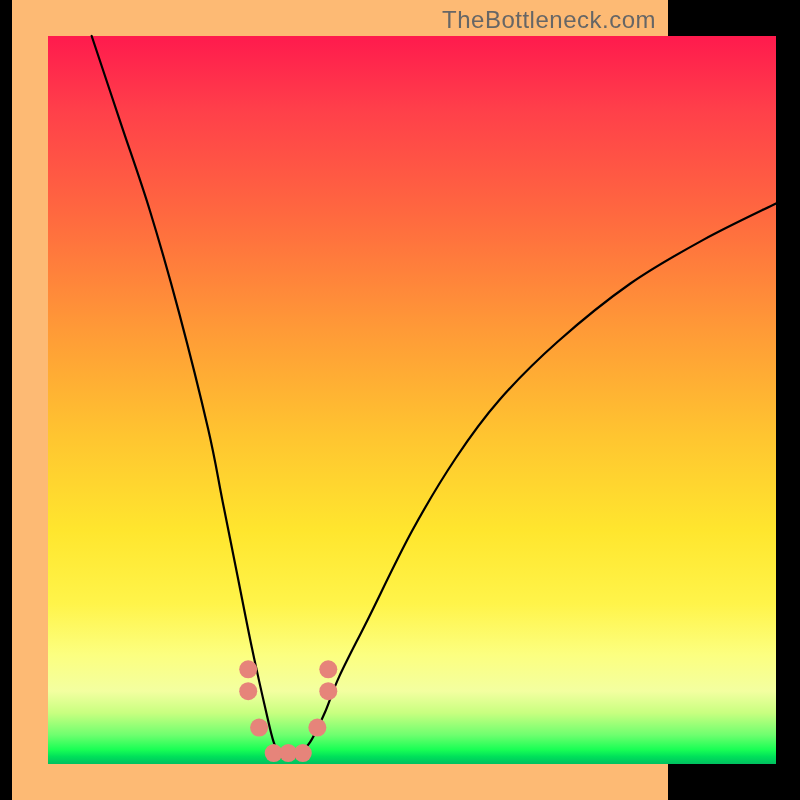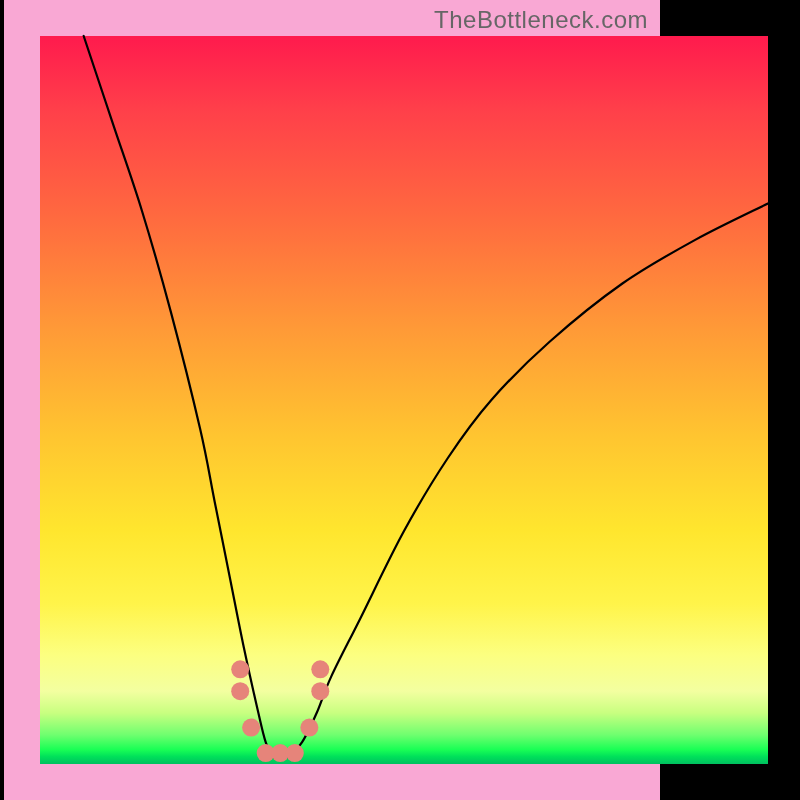--- a/index.html
+++ b/index.html
@@ -6,25 +6,25 @@
     margin: 0;
     padding: 0;
     width: 800px;
     height: 800px;
     background: #000;
     overflow: hidden;
     font-family: Arial, Helvetica, sans-serif;
   }
   .frame {
     position: absolute;
-    left: 4px;
+    left: 12px;
     top: 0;
     width: 656px;
     height: 800px;
-    background: #f9a8d4;
+    background: #fdba74;
   }
   .plot {
     position: absolute;
     left: 36px;
     top: 36px;
     width: 728px;
     height: 728px;
     
     background: linear-gradient(
       to bottom,

